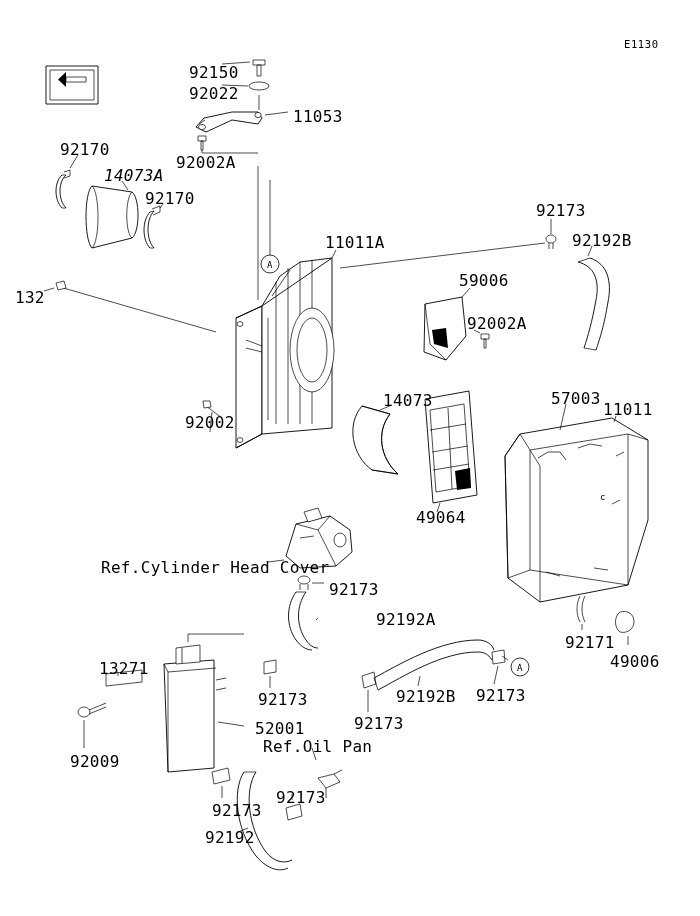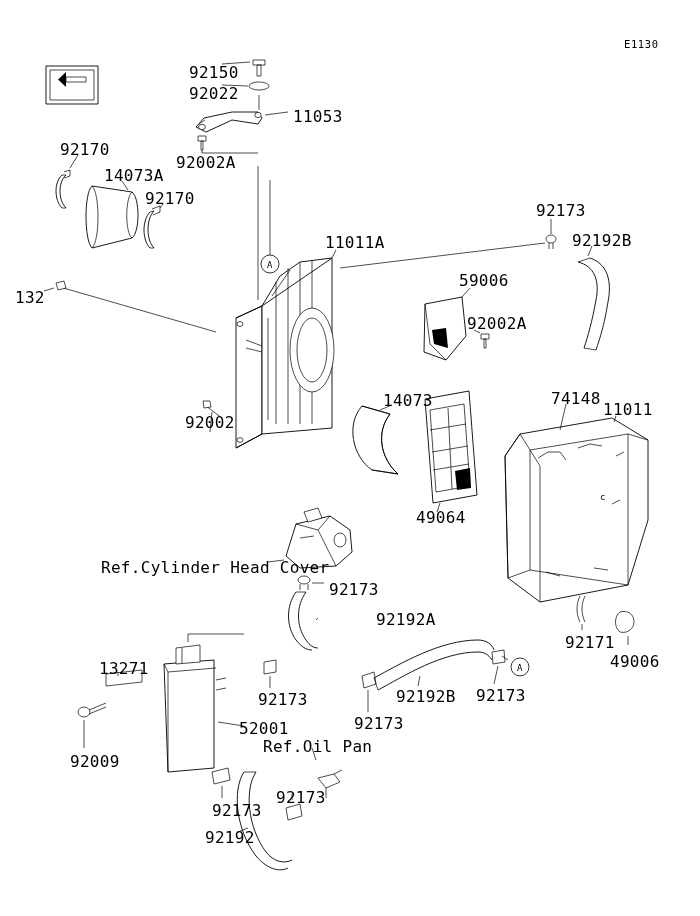--- a/index.html
+++ b/index.html
@@ -369,43 +369,43 @@
     <path class="ln-lead" d="M202 153 L258 153"></path>
   </svg>
 
   <div class="corner" style="left:624px; top:38px;text-align:right;">E1130</div>
 
   <div class="lbl" style="left:189px; top:63px;">92150</div>
   <div class="lbl" style="left:189px; top:84px;">92022</div>
   <div class="lbl" style="left:293px; top:107px;">11053</div>
   <div class="lbl" style="left:176px; top:153px;">92002A</div>
   <div class="lbl" style="left:60px; top:140px;">92170</div>
-  <div class="lbl" style="left:104px; top:166px;">14073A</div>
+  <div class="lbl" style="left:104px; top:166px;font-style:italic;">14073A</div>
   <div class="lbl" style="left:145px; top:189px;">92170</div>
   <div class="lbl" style="left:15px; top:288px;">132</div>
   <div class="lbl" style="left:185px; top:413px;">92002</div>
   <div class="lbl" style="left:325px; top:233px;">11011A</div>
   <div class="lbl" style="left:459px; top:271px;">59006</div>
   <div class="lbl" style="left:467px; top:314px;">92002A</div>
   <div class="lbl" style="left:536px; top:201px;">92173</div>
   <div class="lbl" style="left:572px; top:231px;">92192B</div>
   <div class="lbl" style="left:383px; top:391px;text-align:right;">14073</div>
   <div class="lbl" style="left:416px; top:508px;">49064</div>
-  <div class="lbl" style="left:551px; top:389px;">74148</div>
+  <div class="lbl" style="left:551px; top:389px;">57003</div>
   <div class="lbl" style="left:603px; top:400px;">11011</div>
   <div class="lbl" style="left:565px; top:633px;">92171</div>
   <div class="lbl" style="left:610px; top:652px;">49006</div>
   <div class="lbl" style="left:101px; top:558px;">Ref.Cylinder Head Cover</div>
   <div class="lbl" style="left:329px; top:580px;">92173</div>
   <div class="lbl" style="left:332px; top:610px;margin-left:44px;">92192A</div>
   <div class="lbl" style="left:99px; top:659px;">13271</div>
   <div class="lbl" style="left:258px; top:690px;">92173</div>
   <div class="lbl" style="left:396px; top:687px;">92192B</div>
   <div class="lbl" style="left:354px; top:714px;">92173</div>
   <div class="lbl" style="left:476px; top:686px;">92173</div>
-  <div class="lbl" style="left:239px; top:719px;">52001</div>
+  <div class="lbl" style="left:255px; top:719px;">52001</div>
   <div class="lbl" style="left:70px; top:752px;">92009</div>
   <div class="lbl" style="left:263px; top:737px;">Ref.Oil Pan</div>
   <div class="lbl" style="left:212px; top:801px;">92173</div>
   <div class="lbl" style="left:276px; top:788px;">92173</div>
   <div class="lbl" style="left:205px; top:828px;">92192</div>
 
 </div>
 
 </body></html>

